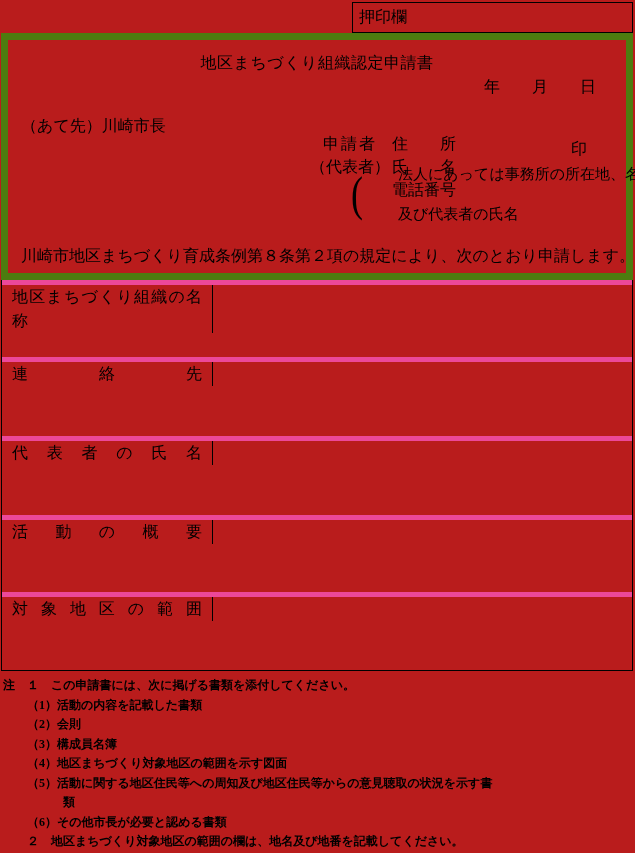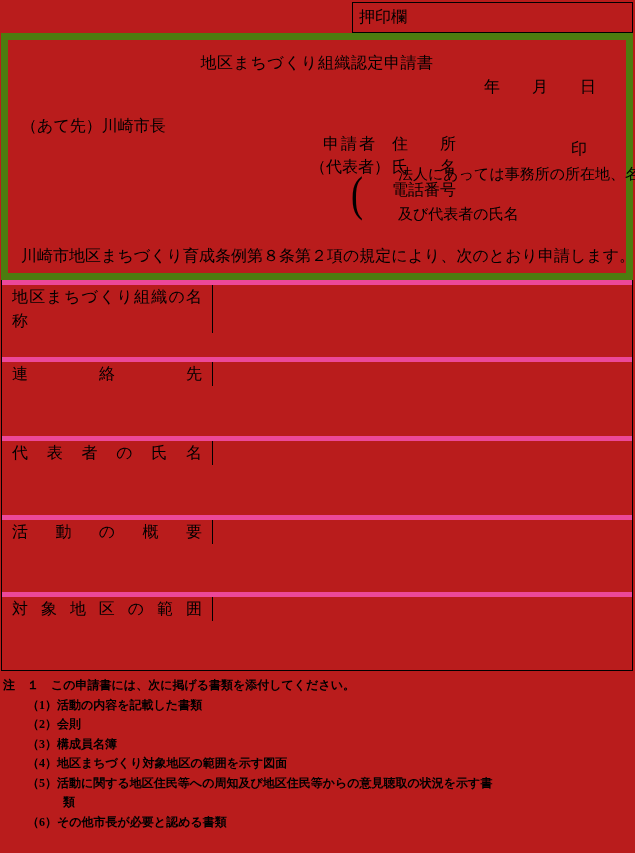--- a/index.html
+++ b/index.html
@@ -215,15 +215,16 @@
 
   <div class="notes">
     <div class="note-line">注　１　この申請書には、次に掲げる書類を添付してください。</div>
     <div class="note-line">　　（1）活動の内容を記載した書類</div>
     <div class="note-line">　　（2）会則</div>
     <div class="note-line">　　（3）構成員名簿</div>
     <div class="note-line">　　（4）地区まちづくり対象地区の範囲を示す図面</div>
     <div class="note-line">　　（5）活動に関する地区住民等への周知及び地区住民等からの意見聴取の状況を示す書</div>
     <div class="note-line">　　　　　類</div>
     <div class="note-line">　　（6）その他市長が必要と認める書類</div>
+    <div class="note-line">　　２　地区まちづくり対象地区の範囲の欄は、地名及び地番を記載してください。</div>
   </div>
 
 </div>
 
 </body></html>

